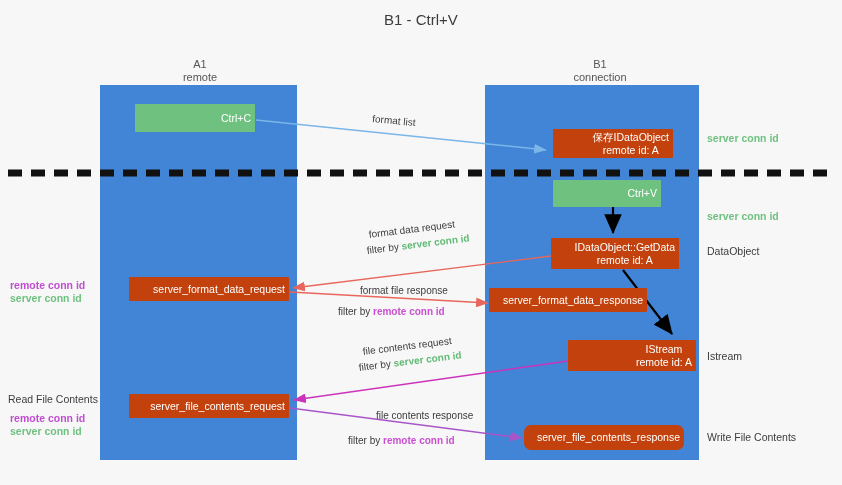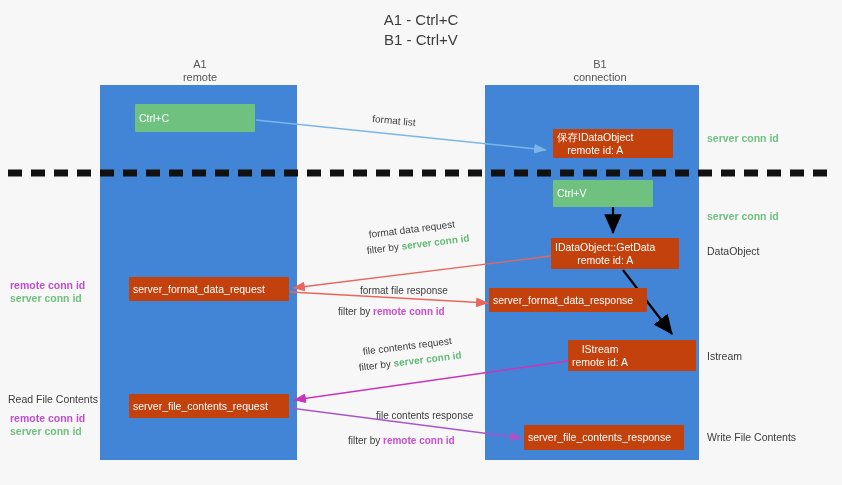--- a/index.html
+++ b/index.html
@@ -28,21 +28,21 @@
   }
 
   
   .lane{
     background:#4285d6;
   }
 
   
   .node{
     box-sizing:border-box;
-    display:flex;align-items:center;justify-content:flex-start;
+    display:flex;align-items:center;justify-content:flex-end;
     text-align:center;
     color:#ffffff;
     font-size:10.5px;
     line-height:13px;
     border-radius:1px;
   }
   .node.green{background:#6fc180;}
   .node.orange{background:#c2410c;}
   .node .inner{padding:0 4px;white-space:pre-line;}
 
@@ -59,21 +59,20 @@
   .elabel .p{color:#c94fd0;font-weight:bold;}
 
   svg{position:absolute;left:0;top:0;pointer-events:none;}
 </style>
 </head>
 <body>
 
 <div id="stage">
 
   <div class="abs" id="title">
-    <div>A1 - Ctrl+C</div>
     <div>B1 - Ctrl+V</div>
   </div>
 
   <div class="abs col-head" style="left:140px;top:58px;width:120px;">
     <div>A1</div>
     <div>remote</div>
   </div>
   <div class="abs col-head" style="left:535px;top:58px;width:130px;">
     <div>B1</div>
     <div>connection</div>
@@ -120,21 +119,21 @@
 
   <div class="abs node green" style="left:135px;top:104px;width:120px;height:28px;">
     <span class="inner">Ctrl+C</span>
   </div>
 
   <div class="abs node orange" style="left:553px;top:129px;width:120px;height:29px;">
     <span class="inner">保存IDataObject
 remote id: A</span>
   </div>
 
-  <div class="abs node green" style="left:553px;top:180px;width:100px;height:27px;">
+  <div class="abs node green" style="left:553px;top:180px;width:108px;height:27px;">
     <span class="inner">Ctrl+V</span>
   </div>
 
   <div class="abs node orange" style="left:551px;top:238px;width:128px;height:31px;">
     <span class="inner">IDataObject::GetData
 remote id: A</span>
   </div>
 
   <div class="abs node orange" style="left:568px;top:340px;width:128px;height:31px;">
     <span class="inner">IStream
@@ -146,21 +145,21 @@
   </div>
 
   <div class="abs node orange" style="left:129px;top:277px;width:160px;height:24px;">
     <span class="inner">server_format_data_request</span>
   </div>
 
   <div class="abs node orange" style="left:129px;top:394px;width:160px;height:24px;">
     <span class="inner">server_file_contents_request</span>
   </div>
 
-  <div class="abs node orange" style="left:524px;top:425px;width:160px;height:25px;">
+  <div class="abs node orange" style="left:524px;top:425px;width:160px;height:25px;border-radius:7px;">
     <span class="inner">server_file_contents_response</span>
   </div>
 
   <div class="abs caption green" style="left:707px;top:132px;">server conn id</div>
 
   <div class="abs caption green" style="left:707px;top:210px;">server conn id</div>
 
   <div class="abs caption" style="left:707px;top:245px;">DataObject</div>
 
   <div class="abs caption" style="left:707px;top:350px;">Istream</div>

